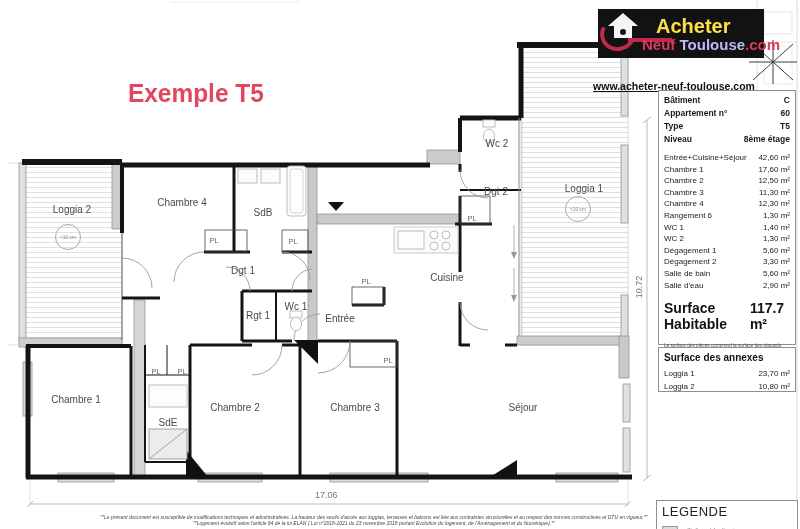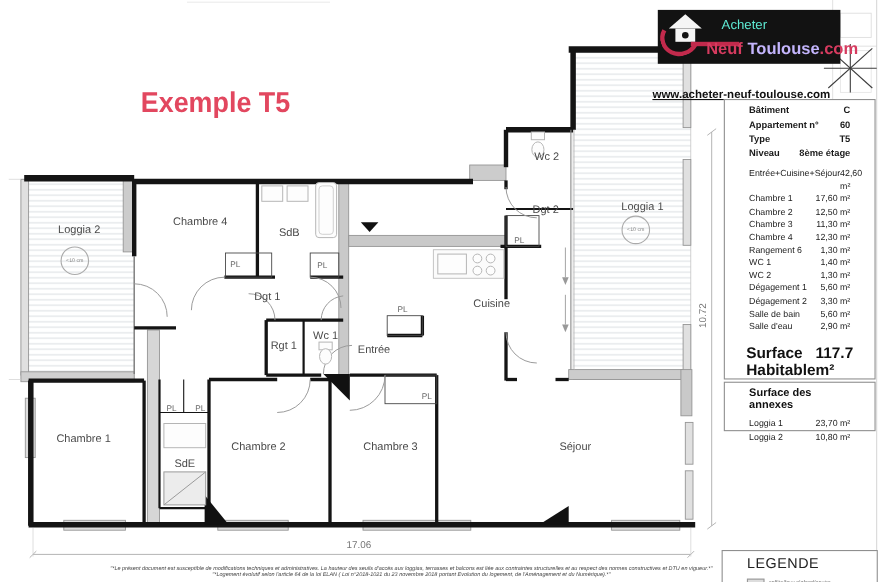--- a/index.html
+++ b/index.html
@@ -18,30 +18,30 @@
   
   .logo{position:absolute;left:598px;top:9px;width:166px;height:49px;background:#121212;}
   .logo-roof{position:absolute;left:10px;top:4px;width:0;height:0;
              border-left:15px solid transparent;border-right:15px solid transparent;border-bottom:13px solid #f5f5f5;}
   .logo-body{position:absolute;left:16px;top:17px;width:18px;height:12px;background:#f5f5f5;}
   .logo-dot{position:absolute;left:22px;top:20px;width:6px;height:6px;border-radius:50%;background:#121212;}
   .logo-swoosh{position:absolute;left:2px;top:8px;width:36px;height:34px;border-radius:50%;
                border:4px solid transparent;border-bottom-color:#c22a4c;border-left-color:#c22a4c;
                transform:rotate(-18deg);box-sizing:border-box;}
   .logo-bar{position:absolute;left:30px;top:29px;width:44px;height:4px;background:#c22a4c;}
-  .logo-l1{position:absolute;left:58px;top:6px;font-size:12px;font-weight:normal;color:#5eead4;}
+  .logo-l1{position:absolute;left:58px;top:6px;font-size:20px;font-weight:bold;color:#fde047;}
   .logo-l2{position:absolute;left:44px;top:27px;font-size:15px;font-weight:bold;white-space:nowrap;}
   .red{color:#d63b5f;} .white{color:#c4b5fd;}
   .phone{position:absolute;left:596px;top:59px;width:154px;text-align:center;font-size:19px;
          font-weight:bold;font-style:italic;color:#111;letter-spacing:.5px;}
   .website{position:absolute;left:586px;top:80px;width:176px;text-align:center;font-size:10.5px;
            font-weight:bold;color:#111;text-decoration:underline;}
   
   .panel{position:absolute;left:658px;width:138px;background:#fff;border:1px solid #8f8f8f;
-         box-sizing:border-box;padding:3px 22px;}
+         box-sizing:border-box;padding:3px 5px;}
   .irow{display:flex;justify-content:space-between;font-size:8.5px;font-weight:bold;line-height:13px;color:#1a1a1a;}
   .arow{display:flex;justify-content:space-between;font-size:8px;line-height:11.6px;color:#222;}
   .trow-total{display:flex;justify-content:center;font-size:14px;font-weight:bold;margin-top:9px;color:#111;}
   .tnote{font-size:4.7px;color:#555;margin-top:11px;line-height:5px;}
   .annex-title{font-size:10px;font-weight:bold;color:#111;margin:1px 0 4px;}
   .lg-title{font-size:13px;font-weight:normal;letter-spacing:.5px;color:#222;}
   .lg-item{display:flex;align-items:center;gap:4px;margin-top:7px;font-size:4.9px;color:#777;}
   .sw{width:14px;height:7px;background:#ddd;border:0.5px solid #999;flex:none;}
   .spacer6{height:6px;}
   

